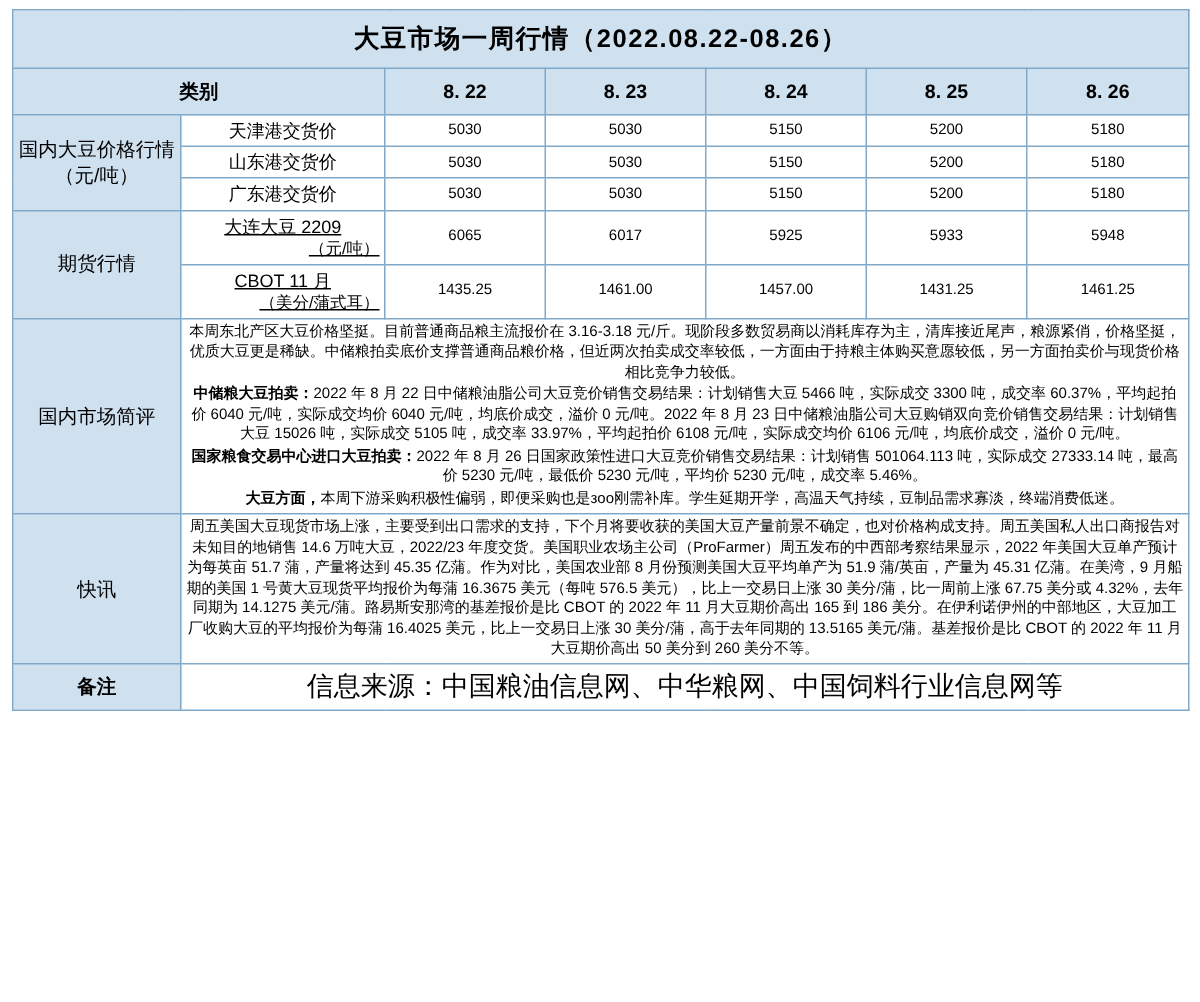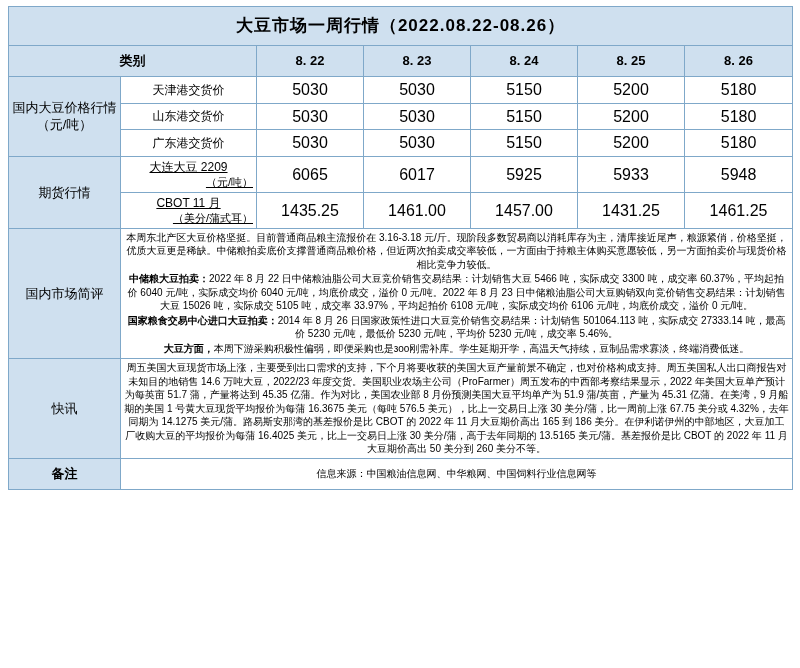--- a/index.html
+++ b/index.html
@@ -50,21 +50,21 @@
     font-weight: normal;
     font-size: 13px;
   }
   .sublabel {
     background: #ffffff;
     font-size: 12px;
     margin-top: 48px;
   }
   .datacell {
     background: #ffffff;
-    font-size: 16px;
+    font-size: 10px;
   }
   .textblock {
     text-align: justify;
     text-justify: inter-ideograph;
     font-size: 10px;
     line-height: 1.5;
     padding: 4px 6px;
     background: #ffffff;
   }
   .textblock p {
@@ -75,21 +75,21 @@
     font-weight: bold;
   }
   .footer-label {
     background: #cfe0ef;
     font-weight: bold;
     font-size: 13px;
     height: 26px;
   }
   .footer-val {
     background: #ffffff;
-    font-size: 10px;
+    font-size: 18px;
     height: 26px;
   }
   .small-two-line {
     font-size: 12px;
     line-height: 1.25;
     text-decoration: underline;
   }
   .unit {
     font-size: 11px;
     text-align: right;
@@ -170,21 +170,21 @@
         <td class="datacell">1457.00</td>
         <td class="datacell">1431.25</td>
         <td class="datacell">1461.25</td>
       </tr>
 
       <tr>
         <td class="rowlabel">国内市场简评</td>
         <td class="textblock" colspan="6">
           <p><span>本周东北产区大豆价格坚挺。目前普通商品粮主流报价在 3.16-3.18 元/斤。现阶段多数贸易商以消耗库存为主，清库接近尾声，粮源紧俏，价格坚挺，优质大豆更是稀缺。中储粮拍卖底价支撑普通商品粮价格，但近两次拍卖成交率较低，一方面由于持粮主体购买意愿较低，另一方面拍卖价与现货价格相比竞争力较低。</span></p>
           <p><b>中储粮大豆拍卖：</b><span>2022 年 8 月 22 日中储粮油脂公司大豆竞价销售交易结果：计划销售大豆 5466 吨，实际成交 3300 吨，成交率 60.37%，平均起拍价 6040 元/吨，实际成交均价 6040 元/吨，均底价成交，溢价 0 元/吨。2022 年 8 月 23 日中储粮油脂公司大豆购销双向竞价销售交易结果：计划销售大豆 15026 吨，实际成交 5105 吨，成交率 33.97%，平均起拍价 6108 元/吨，实际成交均价 6106 元/吨，均底价成交，溢价 0 元/吨。</span></p>
-          <p><b>国家粮食交易中心进口大豆拍卖：</b><span>2014 年 8 月 26 日国家政策性进口大豆竞价销售交易结果：计划销售 501064.113 吨，实际成交 27333.14 吨，最高价 5230 元/吨，最低价 5230 元/吨，平均价 5230 元/吨，成交率 5.46%。</span></p>
+          <p><b>国家粮食交易中心进口大豆拍卖：</b><span>2022 年 8 月 26 日国家政策性进口大豆竞价销售交易结果：计划销售 501064.113 吨，实际成交 27333.14 吨，最高价 5230 元/吨，最低价 5230 元/吨，平均价 5230 元/吨，成交率 5.46%。</span></p>
           <p><b>大豆方面，</b><span>本周下游采购积极性偏弱，即便采购也是зоо刚需补库。学生延期开学，高温天气持续，豆制品需求寡淡，终端消费低迷。</span></p>
         </td>
       </tr>
 
       <tr>
         <td class="rowlabel">快讯</td>
         <td class="textblock" colspan="6">周五美国大豆现货市场上涨，主要受到出口需求的支持，下个月将要收获的美国大豆产量前景不确定，也对价格构成支持。周五美国私人出口商报告对未知目的地销售 14.6 万吨大豆，2022/23 年度交货。美国职业农场主公司（ProFarmer）周五发布的中西部考察结果显示，2022 年美国大豆单产预计为每英亩 51.7 蒲，产量将达到 45.35 亿蒲。作为对比，美国农业部 8 月份预测美国大豆平均单产为 51.9 蒲/英亩，产量为 45.31 亿蒲。在美湾，9 月船期的美国 1 号黄大豆现货平均报价为每蒲 16.3675 美元（每吨 576.5 美元），比上一交易日上涨 30 美分/蒲，比一周前上涨 67.75 美分或 4.32%，去年同期为 14.1275 美元/蒲。路易斯安那湾的基差报价是比 CBOT 的 2022 年 11 月大豆期价高出 165 到 186 美分。在伊利诺伊州的中部地区，大豆加工厂收购大豆的平均报价为每蒲 16.4025 美元，比上一交易日上涨 30 美分/蒲，高于去年同期的 13.5165 美元/蒲。基差报价是比 CBOT 的 2022 年 11 月大豆期价高出 50 美分到 260 美分不等。</td>
       </tr>
 
       <tr>

